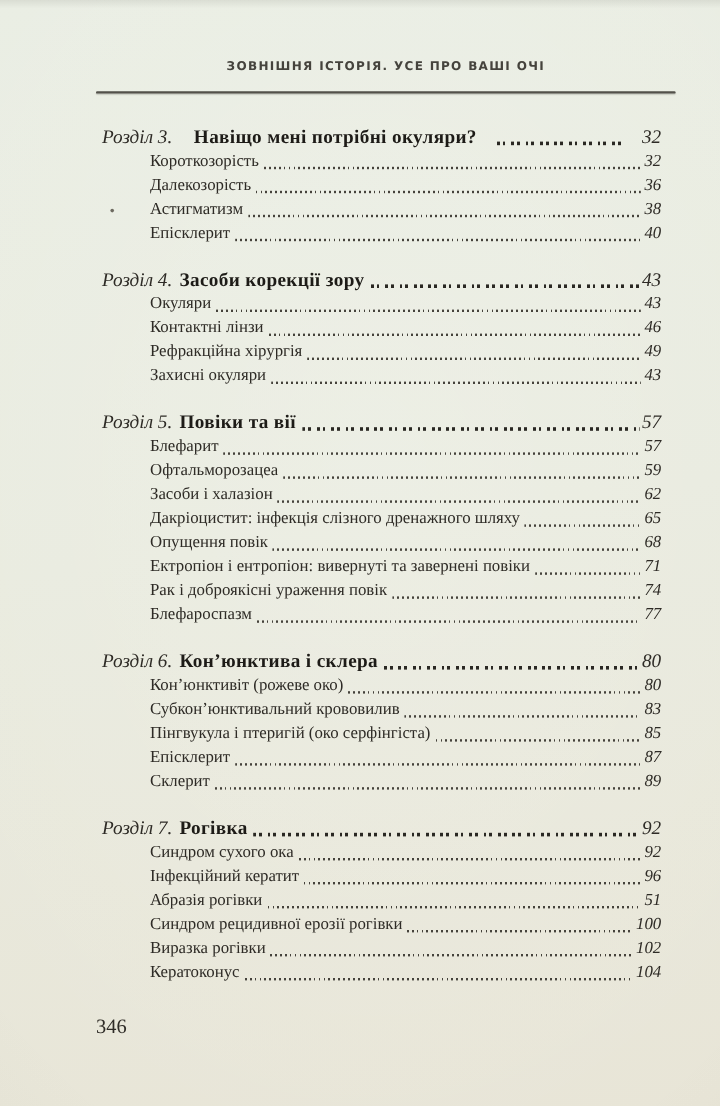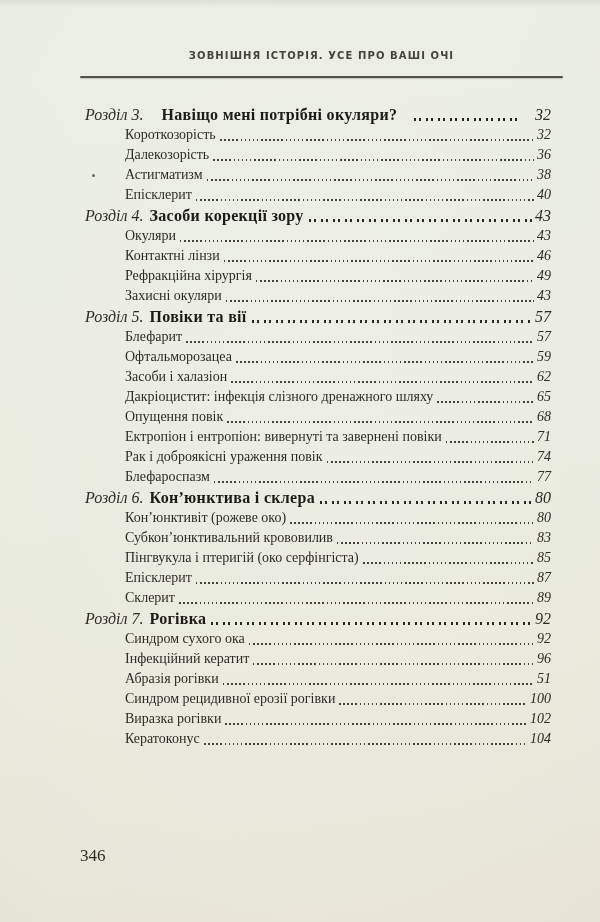--- a/index.html
+++ b/index.html
@@ -30,21 +30,21 @@
     font-size:10px; font-weight:bold; letter-spacing:1.1px;
     color:#45433d;
   }
   .head-rule {
     position:absolute; top:76px; left:80px; width:483px; height:2.4px;
     background:var(--rule, #53514a); border-radius:1px;
     box-shadow:0 1px 1px rgba(80,80,70,0.25);
   }
   .toc { position:absolute; top:104px; left:85px; width:466px; }
   .row { display:flex; }
-  .ch-row { line-height:21px; font-size:16px; }
+  .ch-row { line-height:21px; font-size:16px; margin-top:18px; }
   .chapter:first-child > .ch-row { margin-top:0;gap:12px; }
   .ch-label { font-style:italic; white-space:nowrap; margin-right:6px; }
   .ch-title {
     font-weight:bold; white-space:nowrap; letter-spacing:0.3px;
     color:var(--ink-bold, #1d1b17);
   }
   .it-row { line-height:20px; font-size:14px; padding-left:40px; }
   .leader { flex:1; position:relative; min-width:8px; }
   .leader::before {
     content:""; position:absolute; left:4px; right:3px; bottom:4px; height:1.7px;

